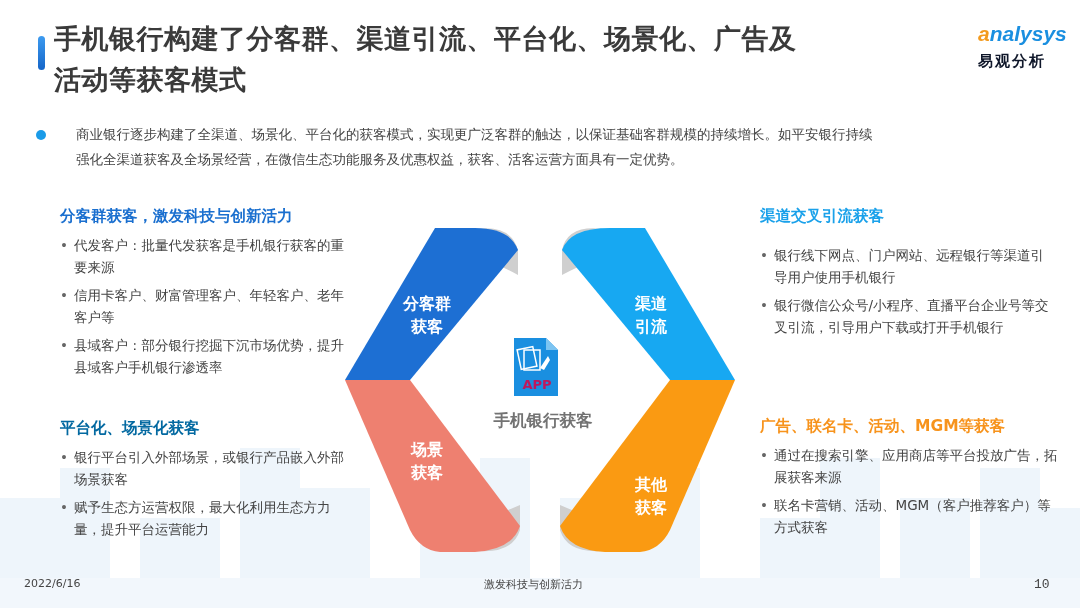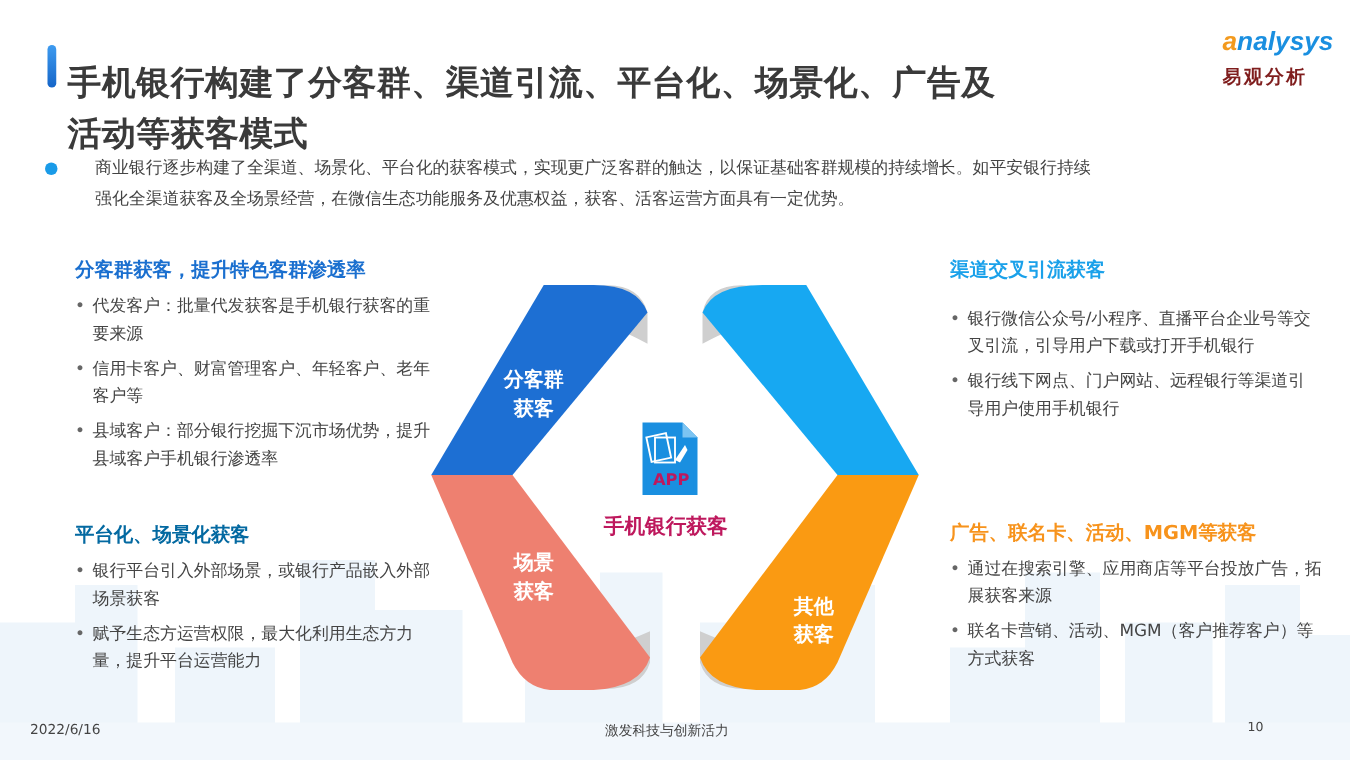--- a/index.html
+++ b/index.html
@@ -3,52 +3,52 @@
 <meta charset="utf-8">
 <style>
   * { box-sizing: border-box; margin: 0; padding: 0; }
   html, body { width: 1080px; height: 608px; overflow: hidden; background: #ffffff; }
   body { position: relative; font-family: "DejaVu Sans", "Liberation Sans", sans-serif; color: #333; }
 
   .skyline { position: absolute; left: 0; bottom: 0; width: 1080px; height: 260px; pointer-events: none; }
 
   .title-bar { position: absolute; left: 38px; top: 36px; width: 7px; height: 34px; border-radius: 4px;
     background: linear-gradient(180deg, #3d9bf0, #1565c8); }
-  .title { position: absolute; left: 54px; top: 46px; width: 880px; font-size: 27px; line-height: 41px;
+  .title { position: absolute; left: 54px; top: 18px; width: 880px; font-size: 27px; line-height: 41px;
     font-weight: bold; color: #3a3a3a; letter-spacing: 0.5px; }
 
   .logo { position: absolute; left: 952px; top: 22px; width: 118px; height: 60px; }
   .logo-en { position: absolute; left: 10px; top: 0; font-size: 21px; font-style: italic; font-weight: bold;
     color: #1a8fe0; letter-spacing: 0px; font-family: "Liberation Sans", sans-serif; margin-left: 16px; }
   .logo-en .a { color: #f39a1e; }
-  .logo-cn { position: absolute; left: 26px; top: 30px; font-size: 15px; font-weight: bold; color: #7f1d1d; letter-spacing: 2px; }
+  .logo-cn { position: absolute; left: 26px; top: 30px; font-size: 15px; font-weight: bold; color: #0f172a; letter-spacing: 2px; }
 
   .intro { position: absolute; left: 56px; top: 122px; width: 990px; font-size: 13.5px; line-height: 25px; color: #444; }
   .intro-dot { position: absolute; left: 36px; top: 130px; width: 10px; height: 10px; border-radius: 50%; background: #1a9be8; }
   .intro-line { display: block; padding-left: 20px; }
   .intro-line.first { padding-left: 20px; }
 
   .panel { position: absolute; width: 300px; }
   .panel-title { font-size: 15.5px; font-weight: bold; line-height: 24px; margin-bottom: 6px; }
   .bullet { position: relative; padding-left: 14px; font-size: 13.5px; line-height: 22px; color: #444; margin-bottom: 6px; }
   .bullet::before { content: "•"; position: absolute; left: 0; top: 0; color: #666; }
 
   .p-tl { left: 60px; top: 204px; width: 290px; }
   .p-bl { left: 60px; top: 416px; width: 290px; }
   .p-tr { left: 760px; top: 204px; width: 290px; }
   .p-br { left: 760px; top: 414px; width: 300px; }
   .p-tr .panel-title { margin-bottom: 16px; }
 
   .diagram { position: absolute; left: 340px; top: 220px; width: 400px; height: 340px; }
   .seg-label { position: absolute; font-size: 16px; font-weight: bold; color: #fff; line-height: 23px; text-align: center; width: 70px; }
-  .center-label { position: absolute; left: 143px; top: 190px; width: 120px; font-size: 16.5px; font-weight: bold; color: #be185d; }
+  .center-label { position: absolute; left: 143px; top: 190px; width: 120px; text-align: center; font-size: 16.5px; font-weight: bold; color: #737373; }
 
   .footer-date { position: absolute; left: 24px; top: 577px; font-size: 11px; color: #444; }
   .footer-center { position: absolute; left: 484px; top: 577px; font-size: 11px; color: #444; }
-  .footer-page { position: absolute; left: 998px; top: 577px; font-size: 10px; color: #444; }
+  .footer-page { position: absolute; left: 1034px; top: 577px; font-size: 13px; color: #444; font-family: Liberation Mono, monospace; }
 </style>
 </head>
 <body>
 
 <svg class="skyline" viewBox="0 0 1080 260" preserveAspectRatio="none">
   <g fill="#eef5fb">
     <rect x="0" y="150" width="70" height="110"></rect>
     <rect x="60" y="120" width="50" height="140"></rect>
     <rect x="140" y="170" width="80" height="90"></rect>
     <rect x="240" y="100" width="60" height="160"></rect>
@@ -77,36 +77,36 @@
   <div class="logo-cn">易观分析</div>
 </div>
 
 <div class="intro-dot"></div>
 <div class="intro">
   <span class="intro-line first">商业银行逐步构建了全渠道、场景化、平台化的获客模式，实现更广泛客群的触达，以保证基础客群规模的持续增长。如平安银行持续</span>
   <span class="intro-line">强化全渠道获客及全场景经营，在微信生态功能服务及优惠权益，获客、活客运营方面具有一定优势。</span>
 </div>
 
 <div class="panel p-tl">
-  <div class="panel-title" style="color:#1a6fcf">分客群获客，提升特色客群渗透率</div>
+  <div class="panel-title" style="color:#1a6fcf">分客群获客，激发科技与创新活力</div>
   <div class="bullet">代发客户：批量代发获客是手机银行获客的重要来源</div>
   <div class="bullet">信用卡客户、财富管理客户、年轻客户、老年客户等</div>
   <div class="bullet">县域客户：部分银行挖掘下沉市场优势，提升县域客户手机银行渗透率</div>
 </div>
 
 <div class="panel p-bl">
   <div class="panel-title" style="color:#0369a1">平台化、场景化获客</div>
   <div class="bullet">银行平台引入外部场景，或银行产品嵌入外部场景获客</div>
   <div class="bullet">赋予生态方运营权限，最大化利用生态方力量，提升平台运营能力</div>
 </div>
 
 <div class="panel p-tr">
   <div class="panel-title" style="color:#1aa1ea">渠道交叉引流获客</div>
+  <div class="bullet">银行线下网点、门户网站、远程银行等渠道引导用户使用手机银行</div>
   <div class="bullet">银行微信公众号/小程序、直播平台企业号等交叉引流，引导用户下载或打开手机银行</div>
-  <div class="bullet">银行线下网点、门户网站、远程银行等渠道引导用户使用手机银行</div>
 </div>
 
 <div class="panel p-br">
   <div class="panel-title" style="color:#f7931c">广告、联名卡、活动、MGM等获客</div>
   <div class="bullet">通过在搜索引擎、应用商店等平台投放广告，拓展获客来源</div>
   <div class="bullet">联名卡营销、活动、MGM（客户推荐客户）等方式获客</div>
 </div>
 
 <div class="diagram">
   <svg width="400" height="340" viewBox="0 0 400 340" style="position:absolute;left:0;top:0;">
@@ -148,20 +148,24 @@
       <rect x="10" y="12" width="16" height="20" fill="none" stroke="#fff" stroke-width="1.5"></rect>
       <path d="M26 30 L34 18 L36 22 L30 32 Z" fill="#fff"></path>
       <rect x="3" y="38" width="38" height="17" fill="#1a8fe0"></rect>
     </g>
   </svg>
 
   <div class="seg-label" style="left:52px;top:72px;">
     <div>分客群</div>
     <div>获客</div>
   </div>
+  <div class="seg-label" style="left:276px;top:72px;">
+    <div>渠道</div>
+    <div>引流</div>
+  </div>
   <div class="seg-label" style="left:52px;top:218px;">
     <div>场景</div>
     <div>获客</div>
   </div>
   <div class="seg-label" style="left:276px;top:218px;margin-top:35px;">
     <div>其他</div>
     <div>获客</div>
   </div>
 
   <div style="position:absolute;left:178px;top:157px;width:38px;text-align:center;font-size:13px;font-weight:bold;color:#be185d;">APP</div>

